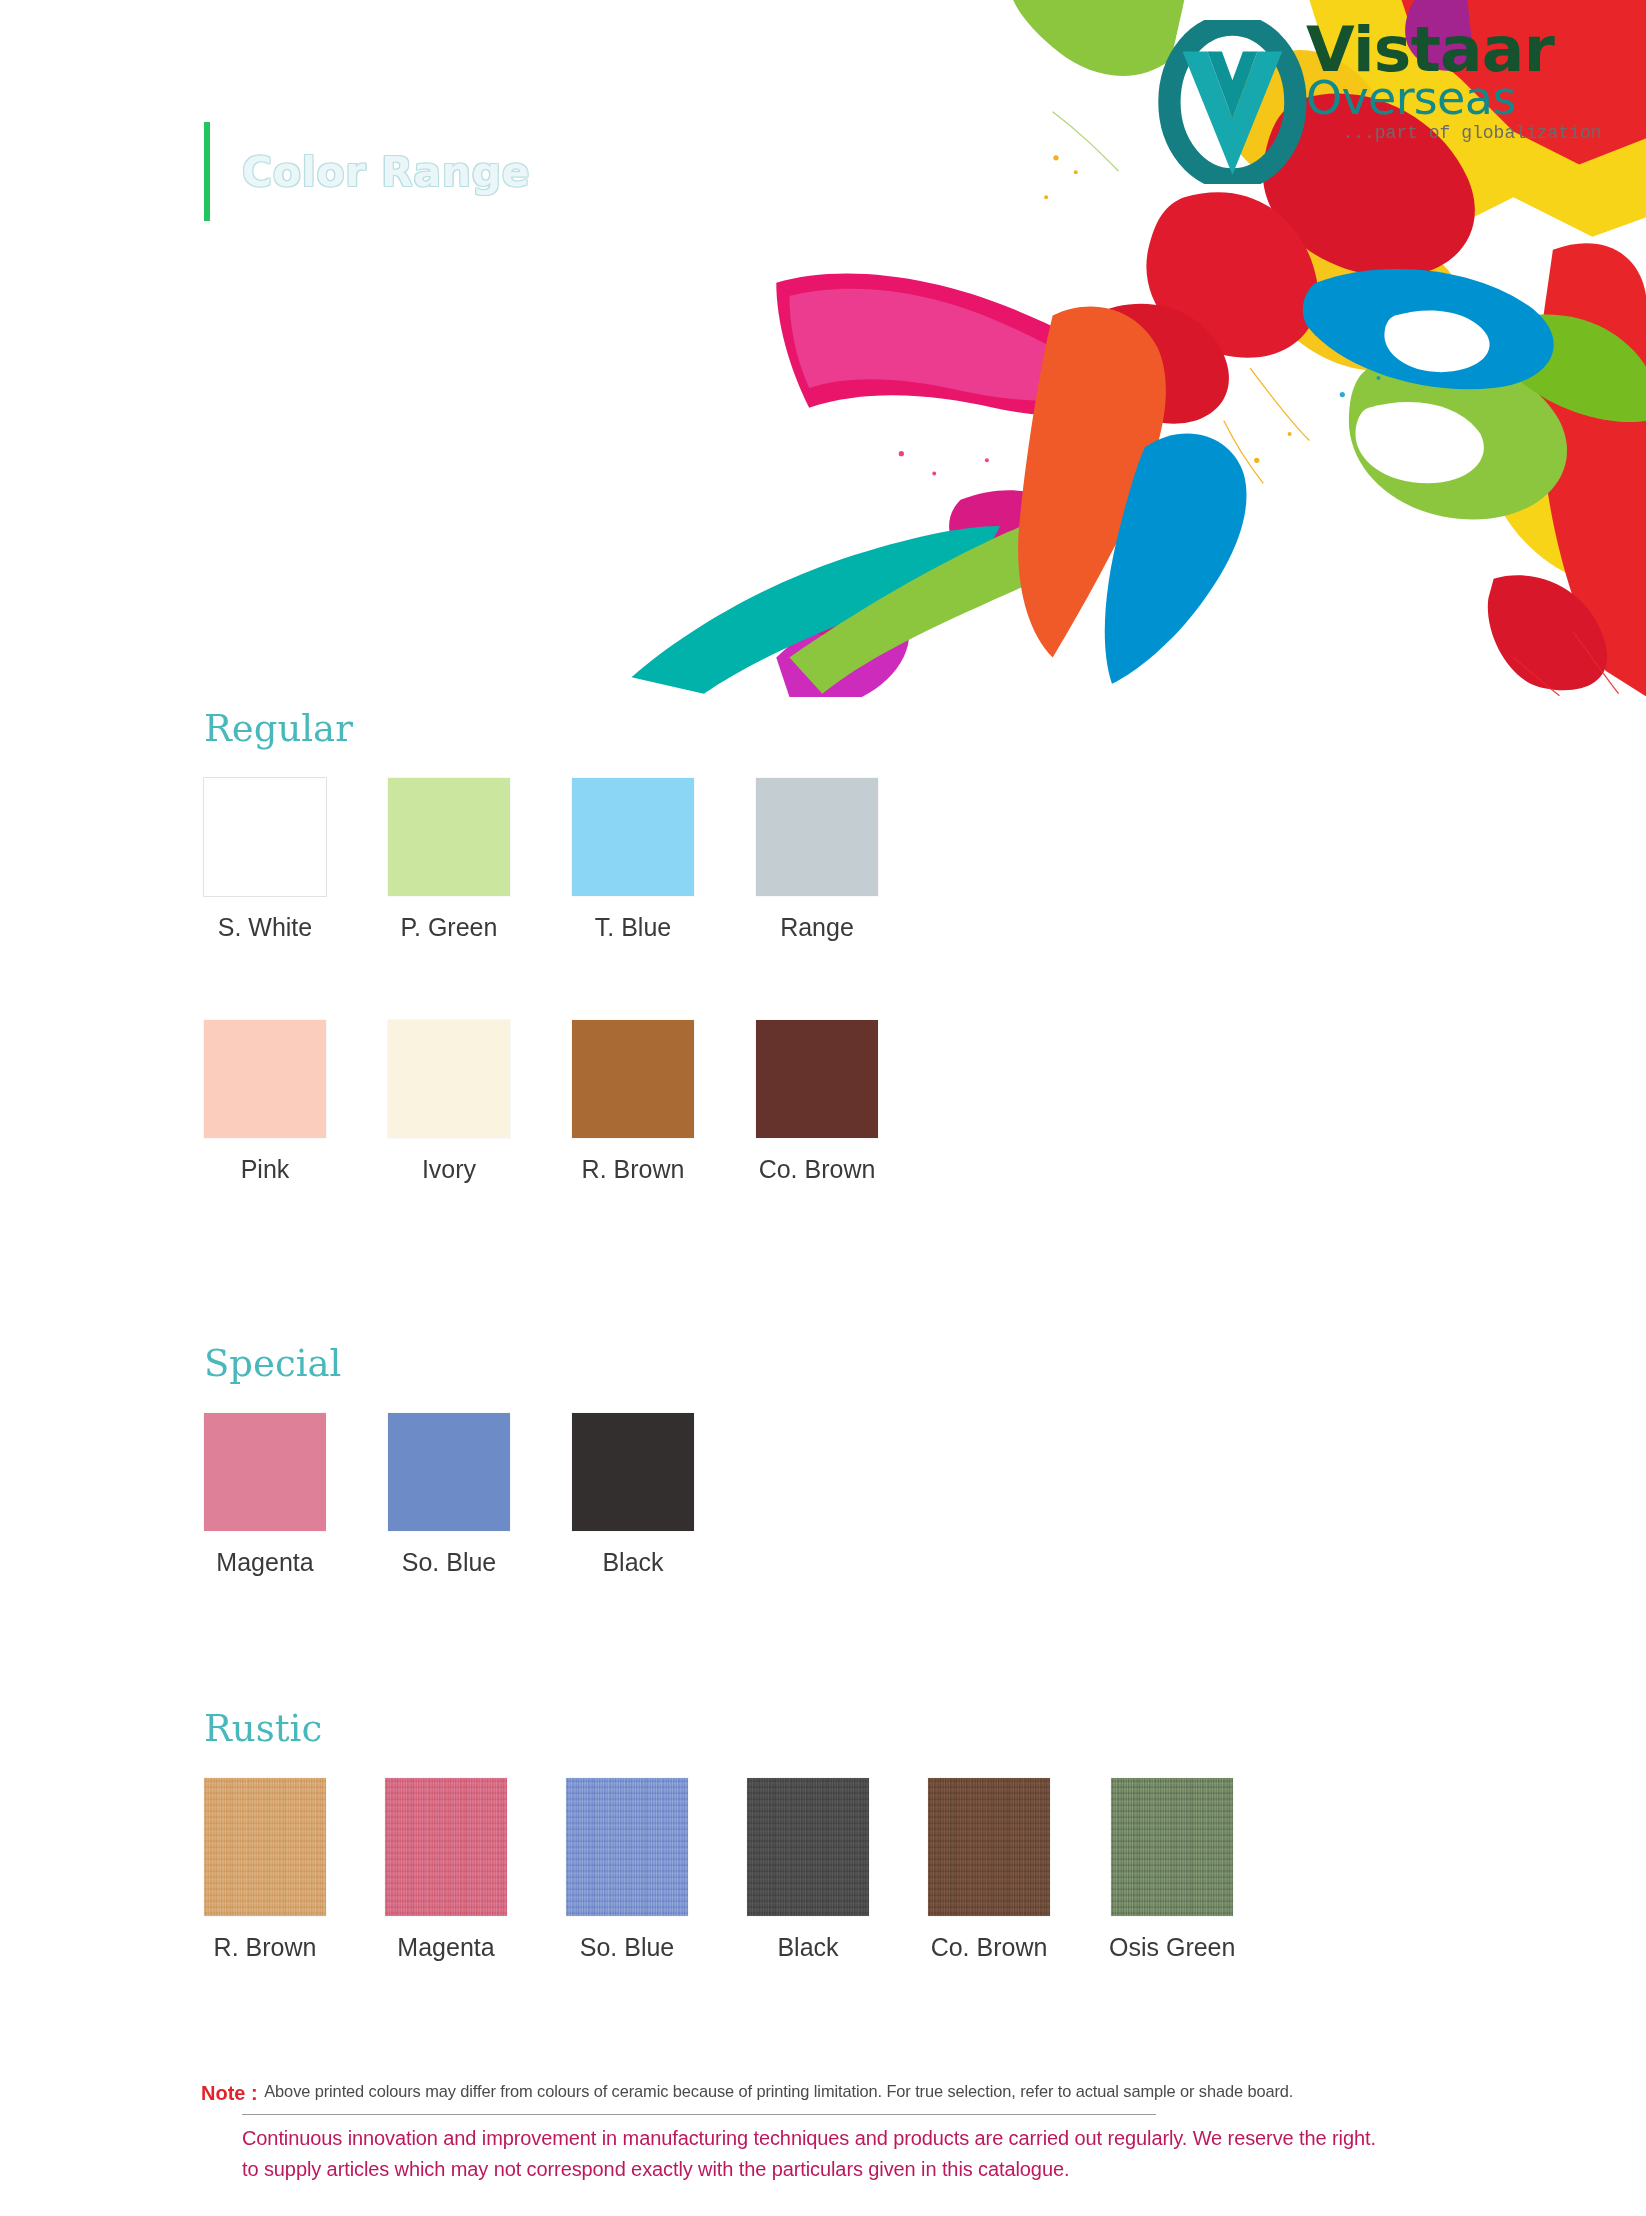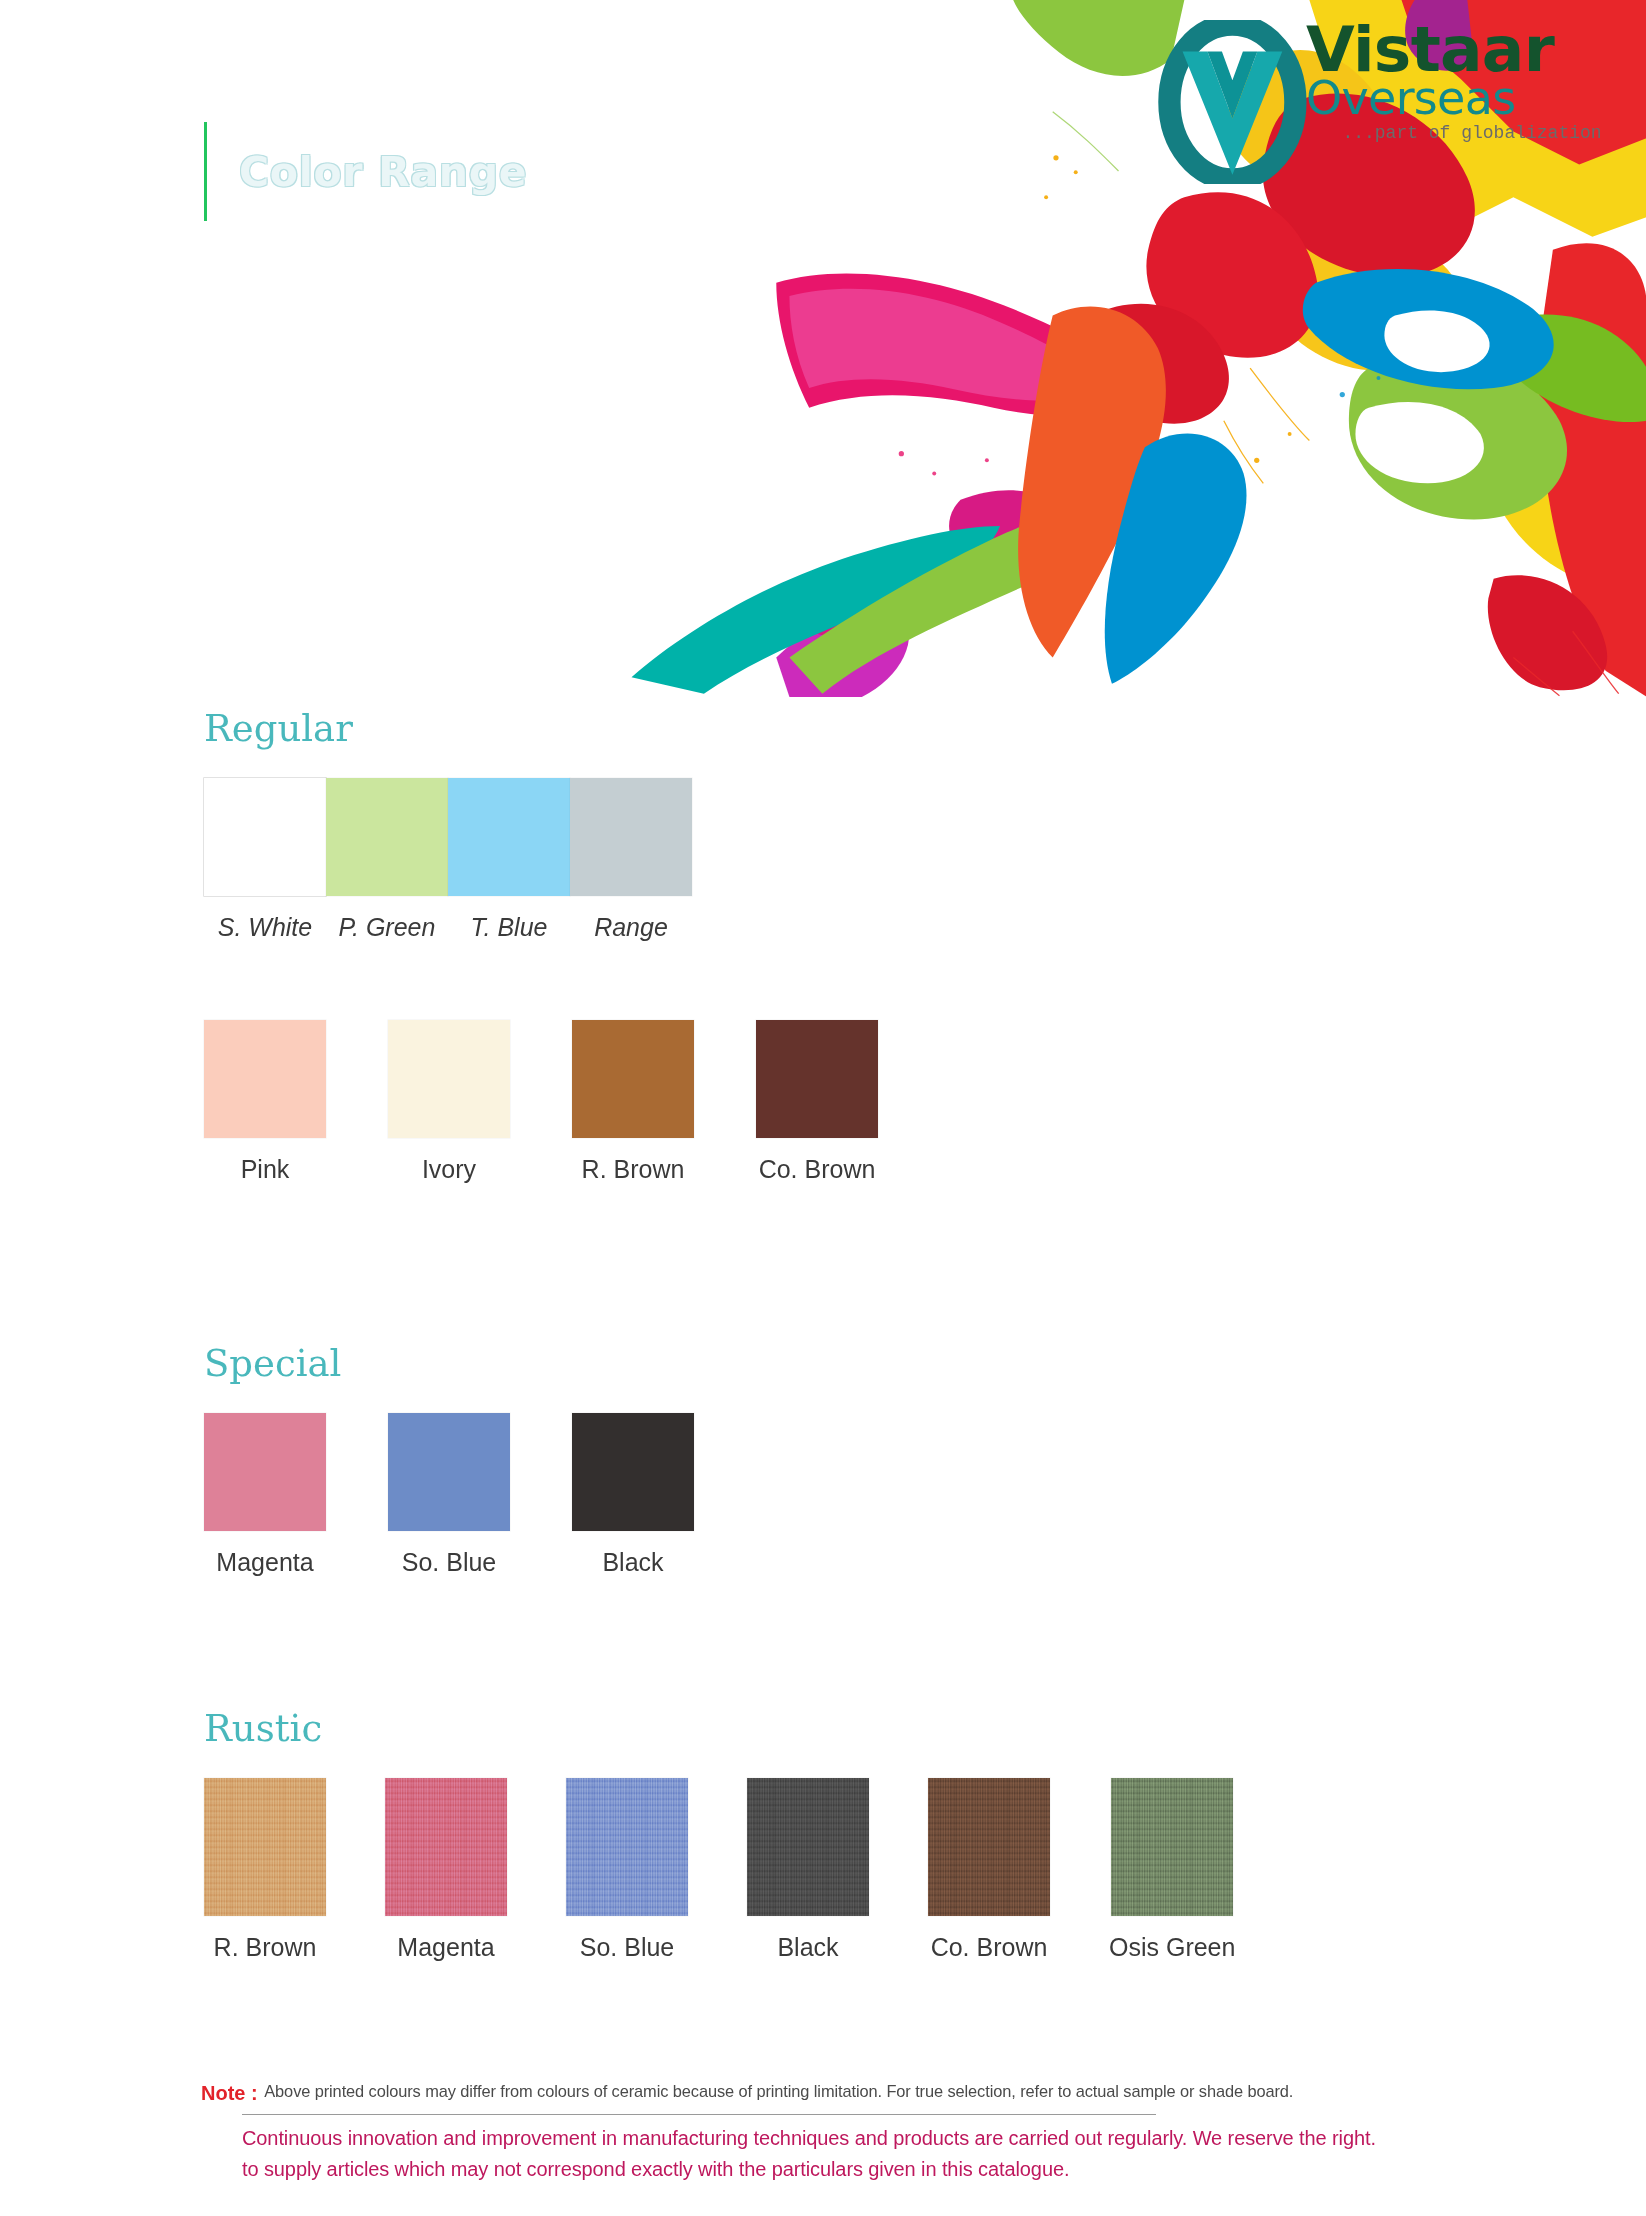--- a/index.html
+++ b/index.html
@@ -81,21 +81,21 @@
     padding-right: 4px;
   }
 
   
   #title-block {
     position: absolute;
     left: 204px;
     top: 122px;
     height: 99px;
     padding-left: 32px;
-    border-left: 3px solid #22c55e;
+    border-left: 6px solid #22c55e;
     display: flex;
     align-items: center;
   }
   #page-title {
     font-family: "DejaVu Sans", sans-serif;
     font-weight: bold;
     font-size: 41px;
     letter-spacing: 0.7px;
     color: #eaf6f7;
     text-shadow:
@@ -292,21 +292,21 @@
     </div>
   </div>
 
   <div id="title-block">
     <div id="page-title">Color Range</div>
   </div>
 
   <div class="section" id="section-regular" style="top:707px;">
     <div class="section-heading">Regular</div>
 
-    <div class="swatch-row" style="font-style:italic;">
+    <div class="swatch-row" style="gap:62px;">
       <div class="swatch-cell">
         <div class="swatch-chip bordered" style="background:#ffffff;"></div>
         <div class="swatch-label">S. White</div>
       </div>
       <div class="swatch-cell">
         <div class="swatch-chip" style="background:#cbe69e;"></div>
         <div class="swatch-label">P. Green</div>
       </div>
       <div class="swatch-cell">
         <div class="swatch-chip" style="background:#8bd6f5;"></div>

